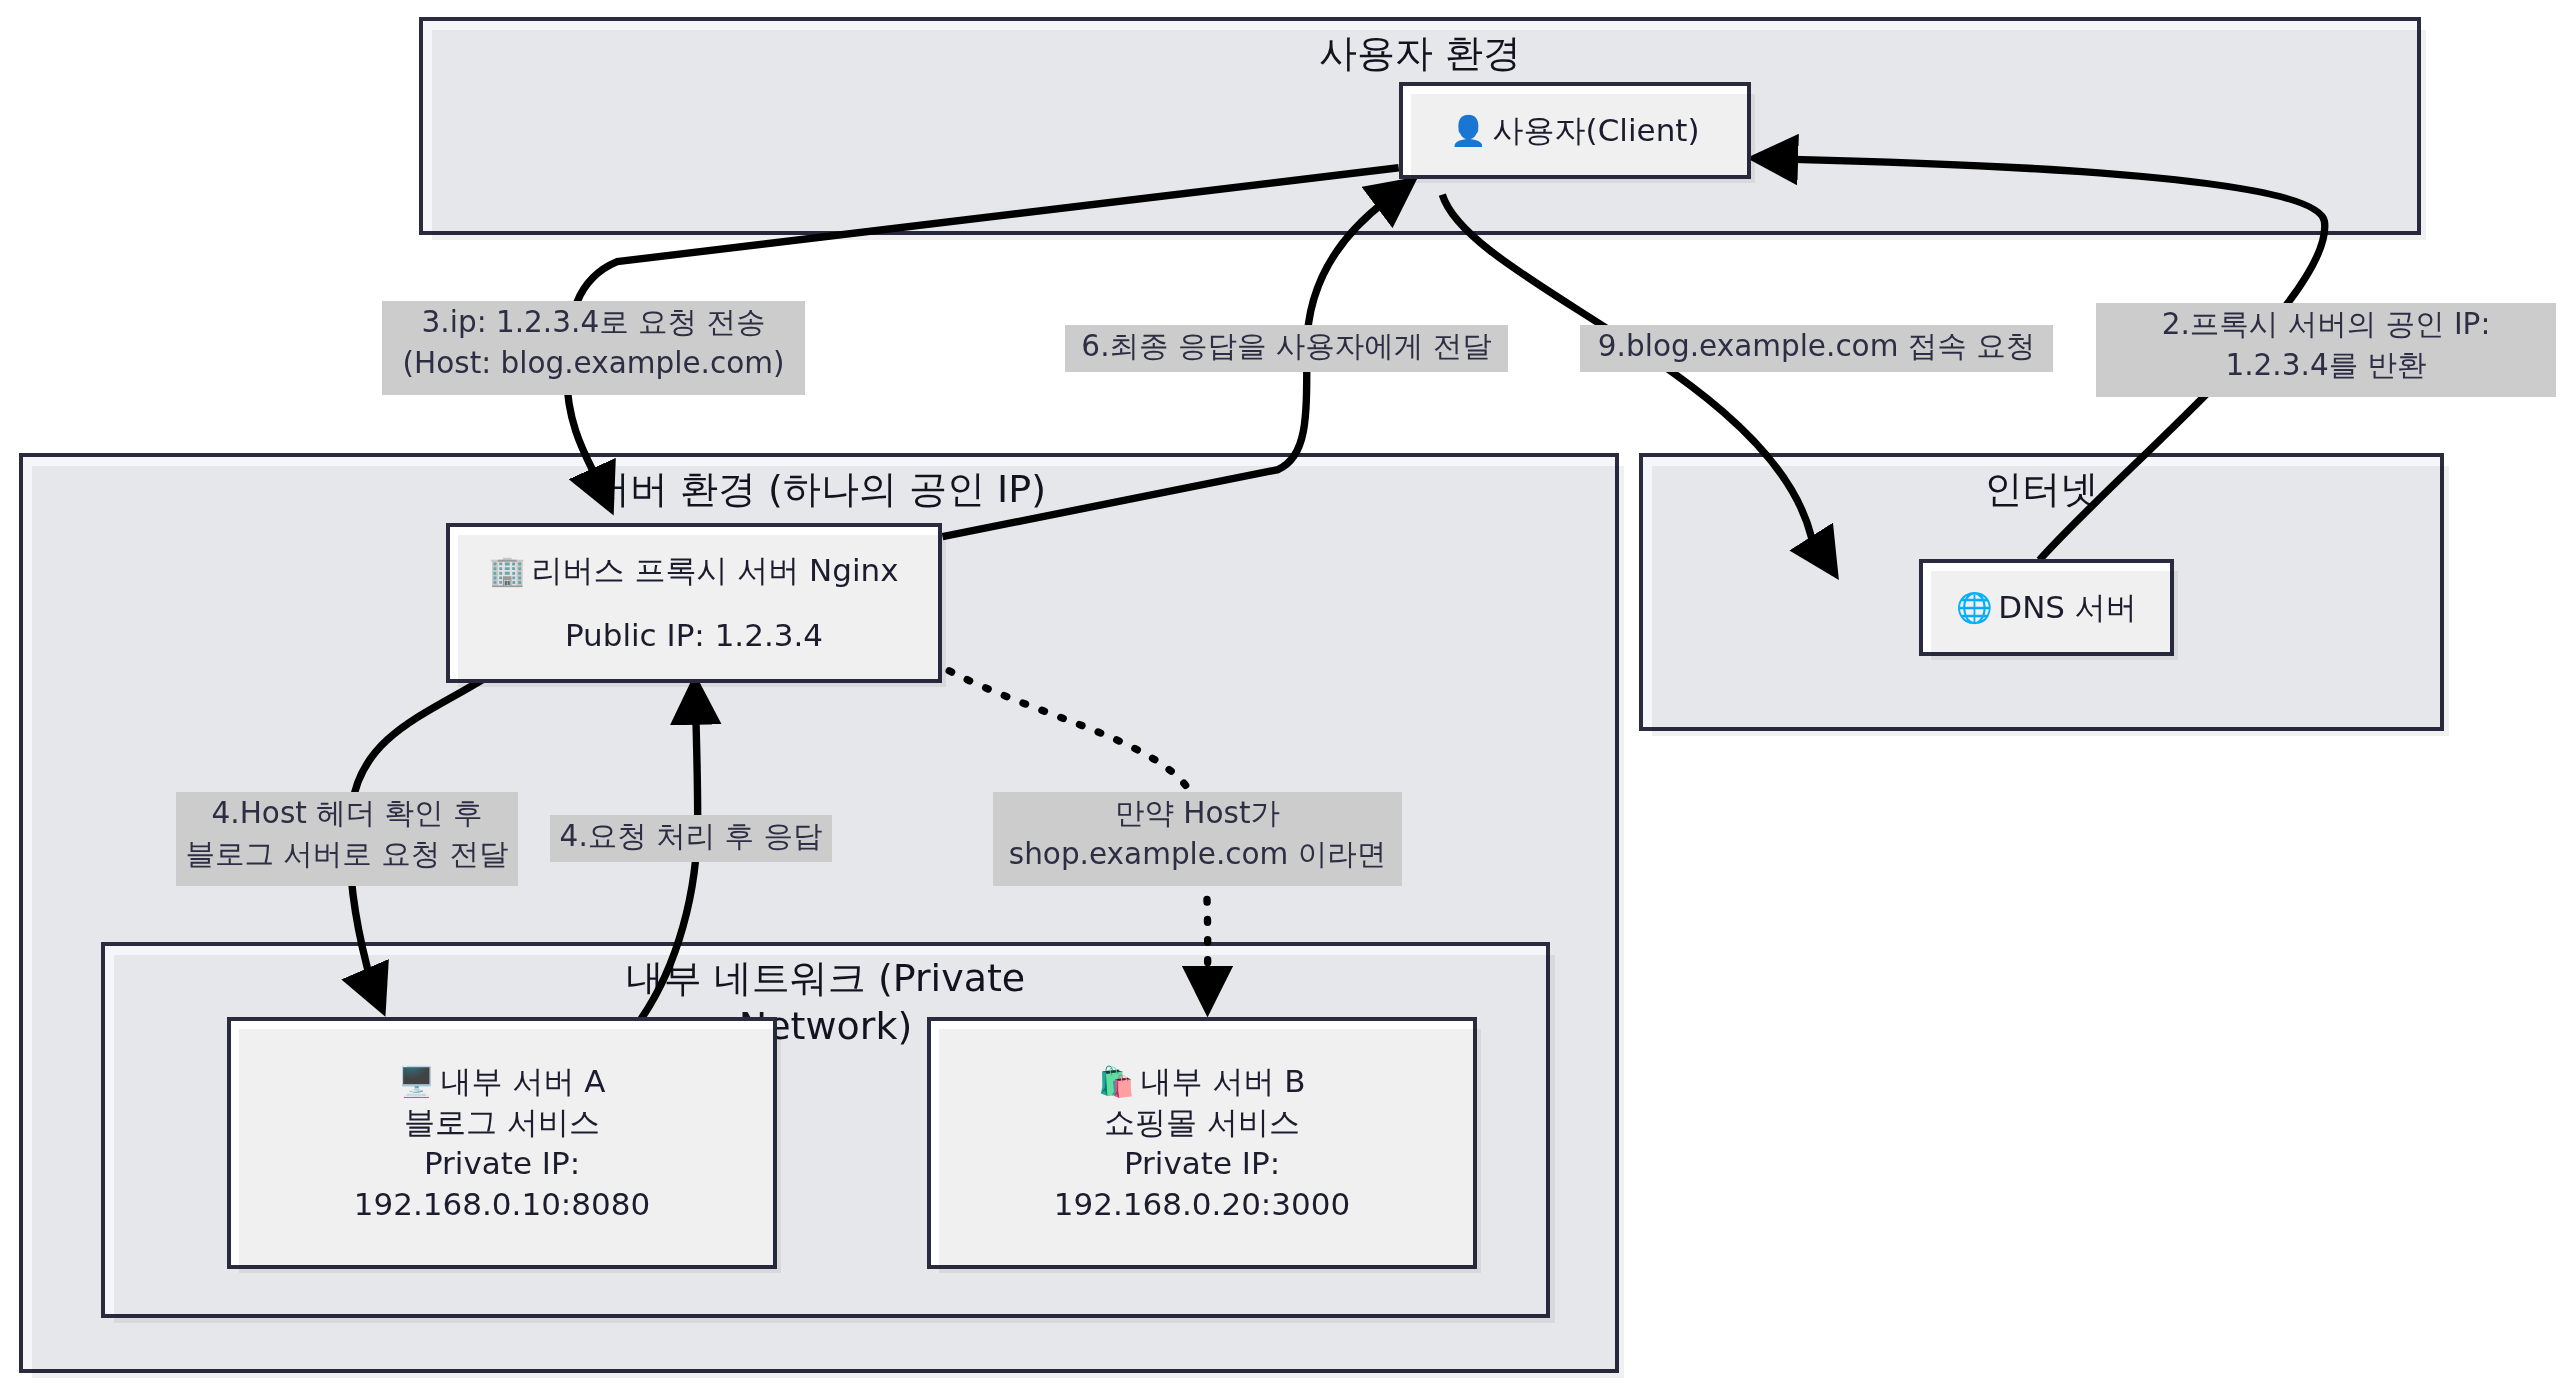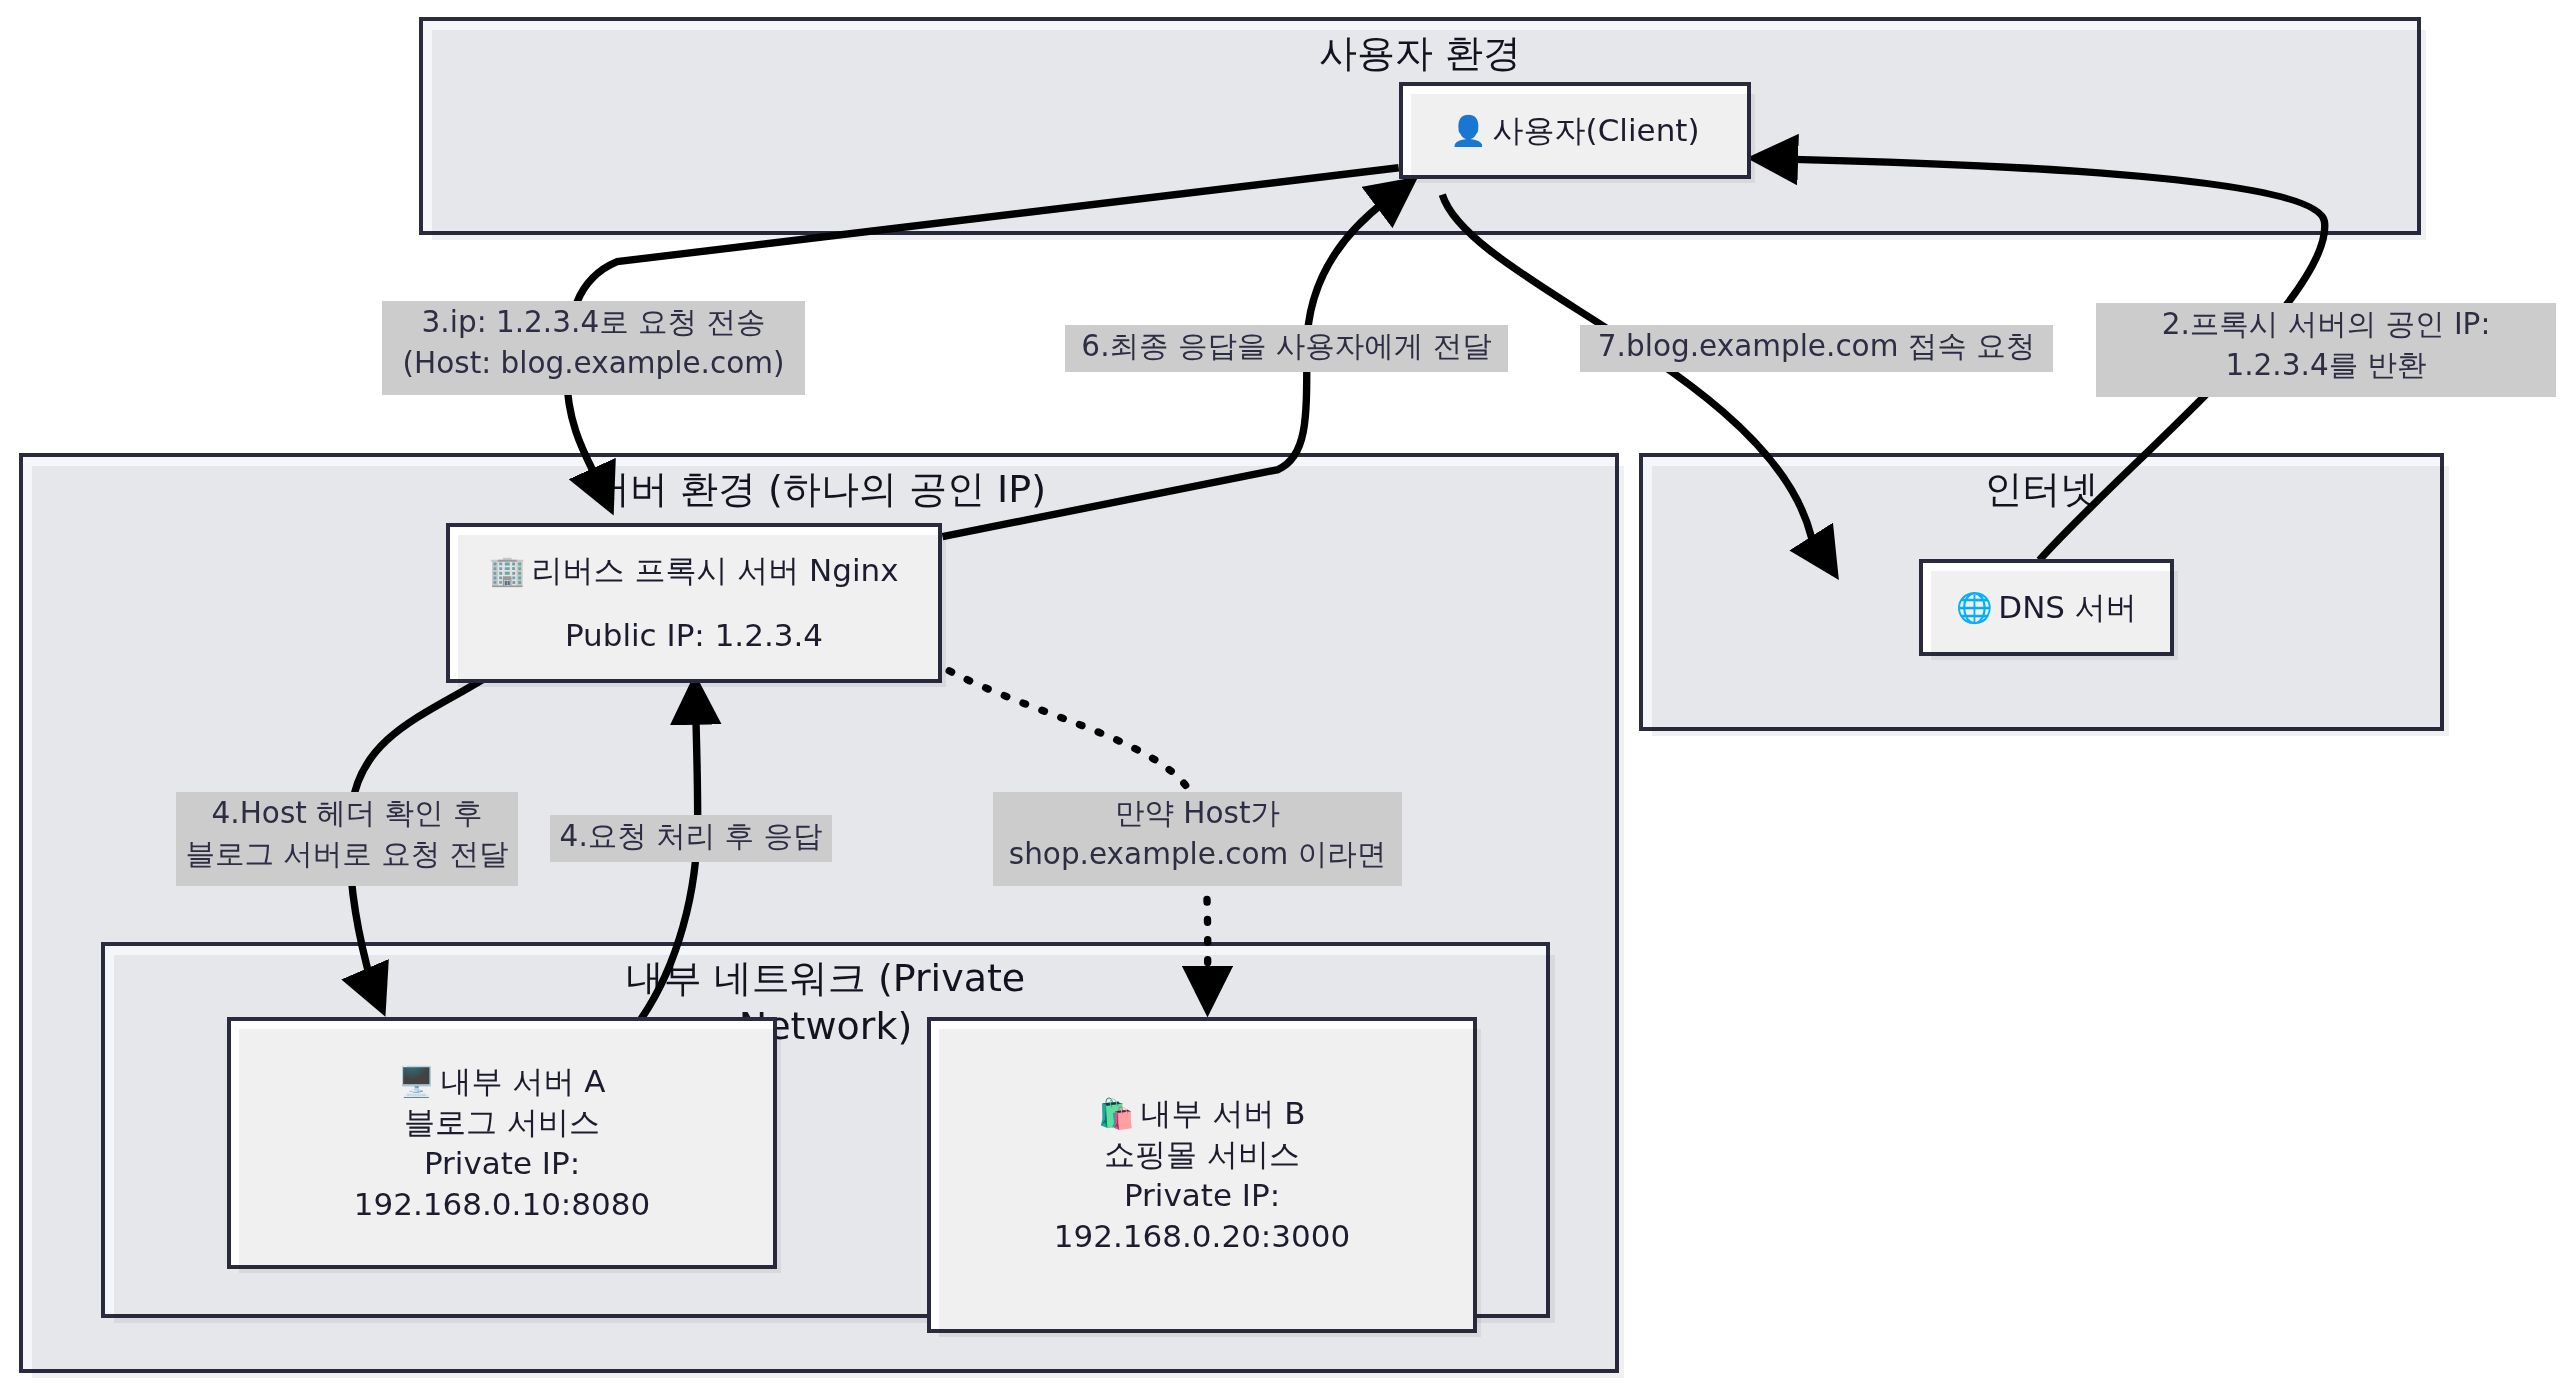--- a/index.html
+++ b/index.html
@@ -172,31 +172,31 @@
 
   <div class="node" style="left:227px; top:1005px; width:550px; height:252px;">
     <div class="line">
       <span class="ico">🖥️</span><span>내부 서버 A</span>
     </div>
     <div class="line">블로그 서비스</div>
     <div class="line">Private IP:</div>
     <div class="line">192.168.0.10:8080</div>
   </div>
 
-  <div class="node" style="left:927px; top:1005px; width:550px; height:316px;">
+  <div class="node" style="left:927px; top:1005px; width:550px; height:252px;">
     <div class="line">
       <span class="ico">🛍️</span><span>내부 서버 B</span>
     </div>
     <div class="line">쇼핑몰 서비스</div>
     <div class="line">Private IP:</div>
     <div class="line">192.168.0.20:3000</div>
   </div>
 
   <div class="edge-label" style="left:1580px; top:325px; width:473px; height:47px;">
-    <span class="l">7.blog.example.com 접속 요청</span>
+    <span class="l">9.blog.example.com 접속 요청</span>
   </div>
 
   <div class="edge-label" style="left:2096px; top:303px; width:460px; height:94px;">
     <span class="l">2.프록시 서버의 공인 IP:</span>
     <span class="l">1.2.3.4를 반환</span>
   </div>
 
   <div class="edge-label" style="left:382px; top:301px; width:423px; height:94px;">
     <span class="l">3.ip: 1.2.3.4로 요청 전송</span>
     <span class="l">(Host: blog.example.com)</span>

